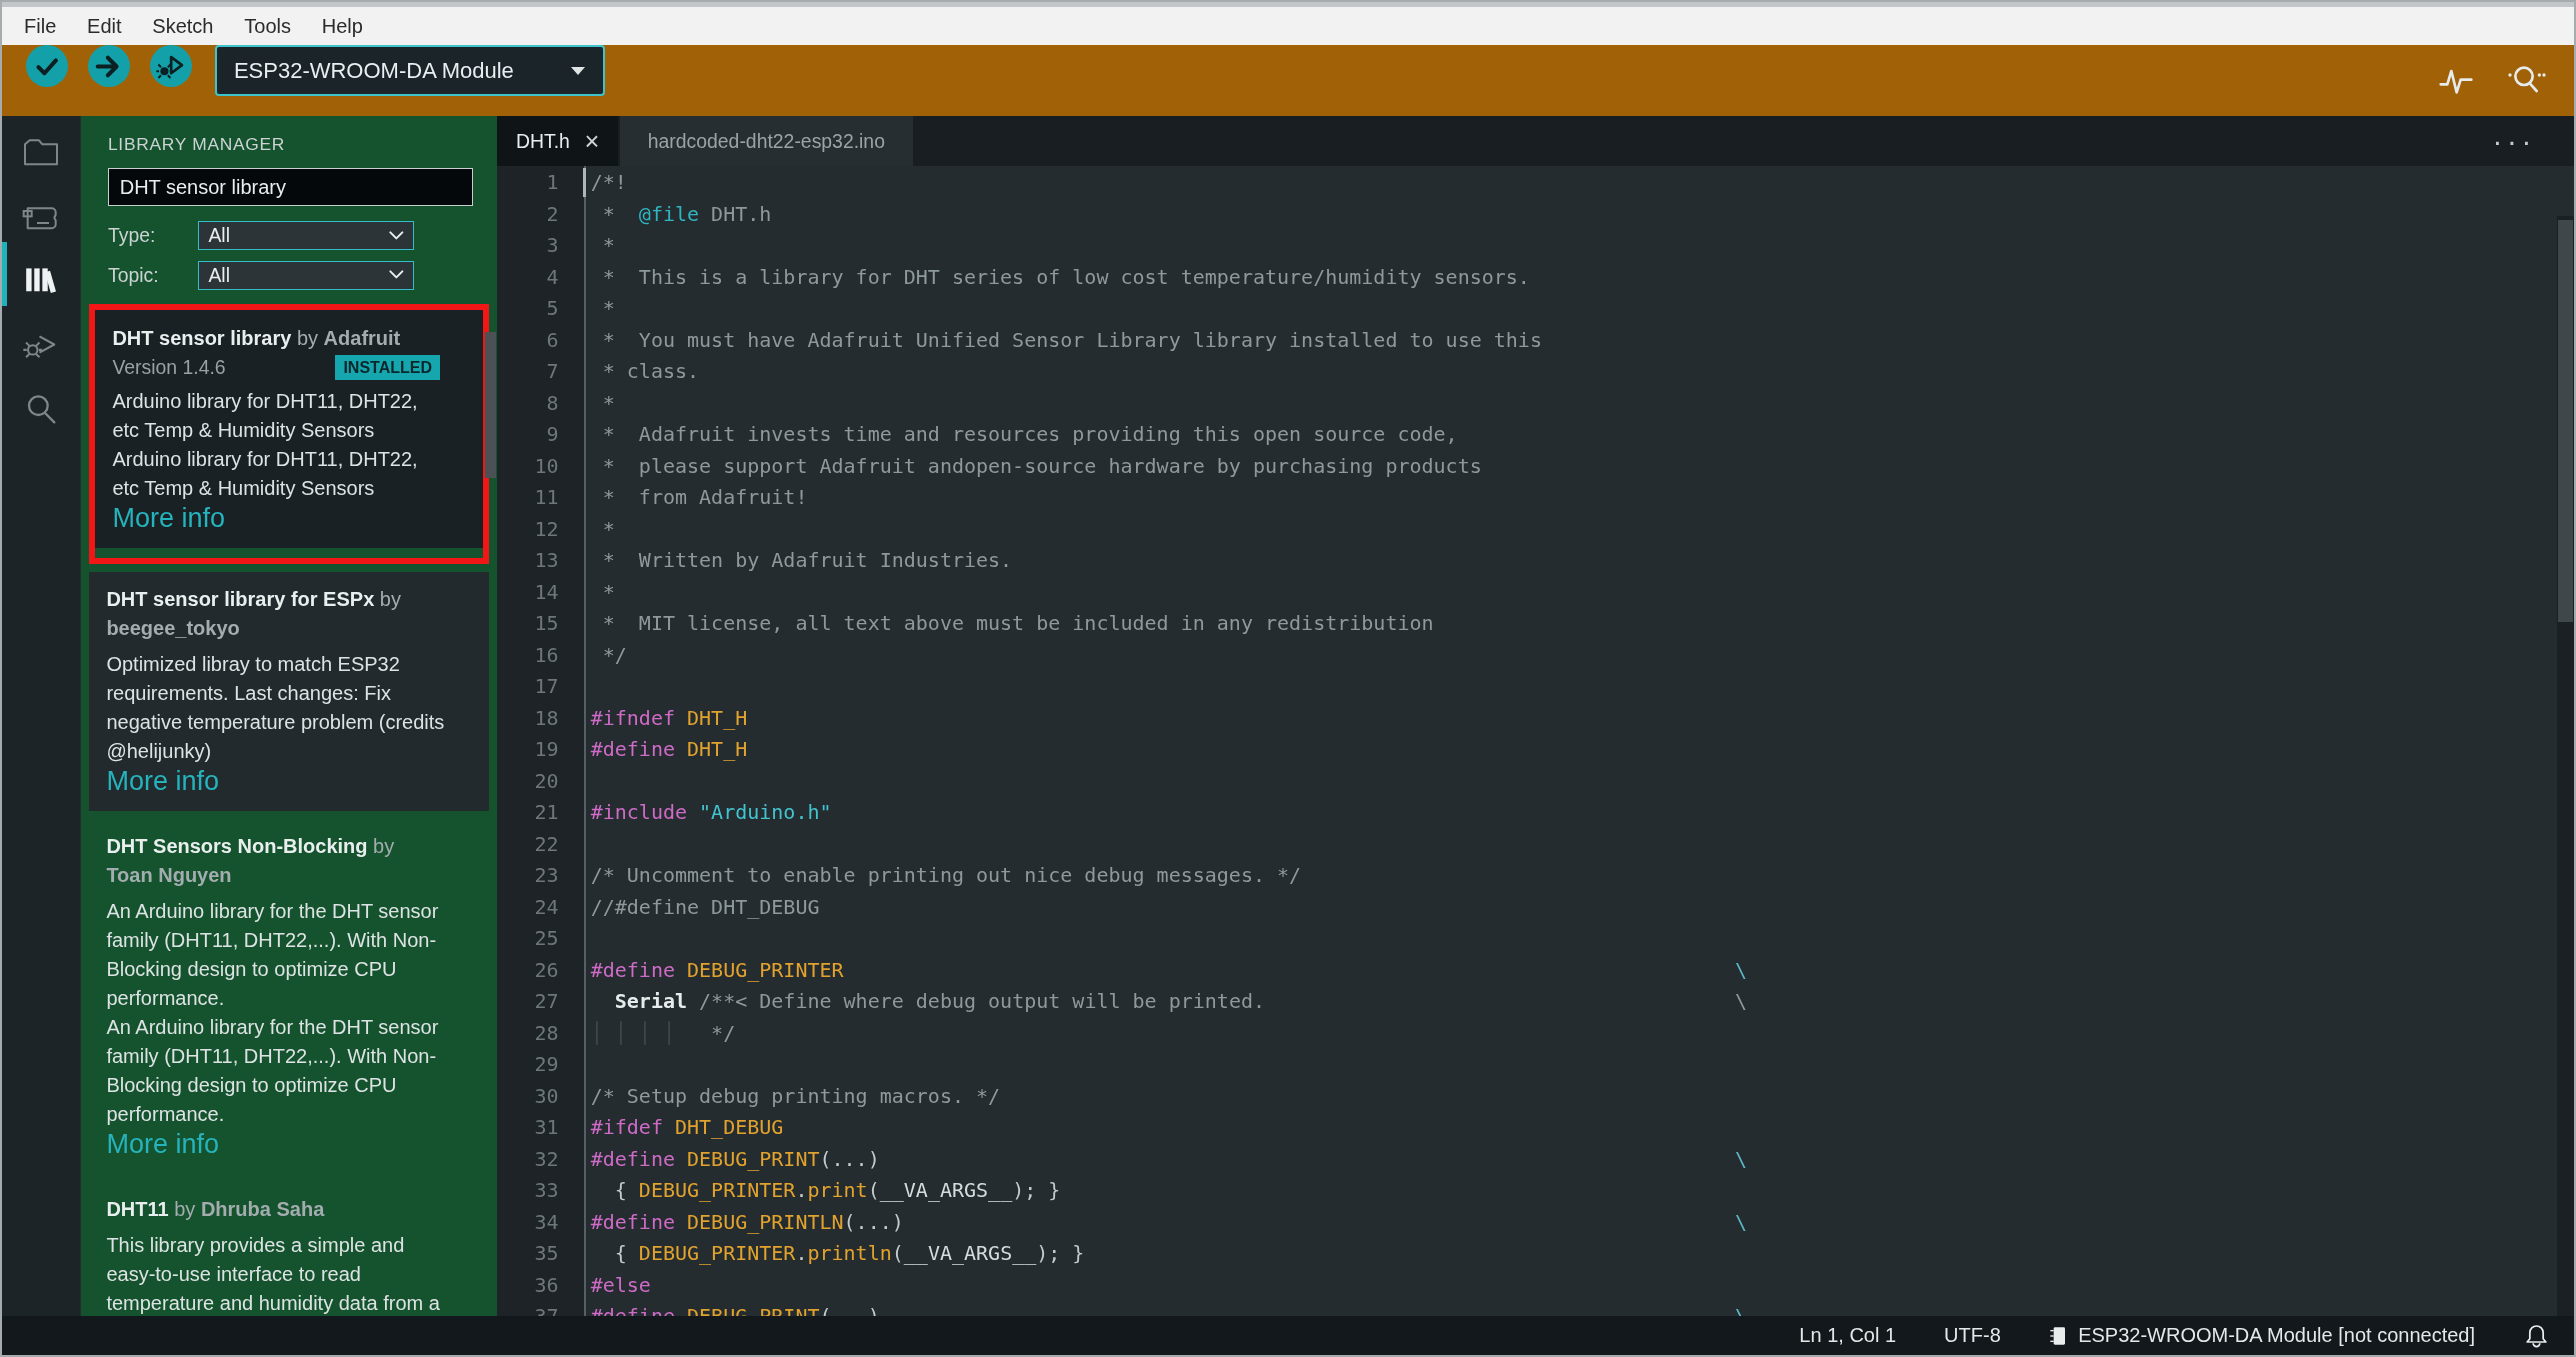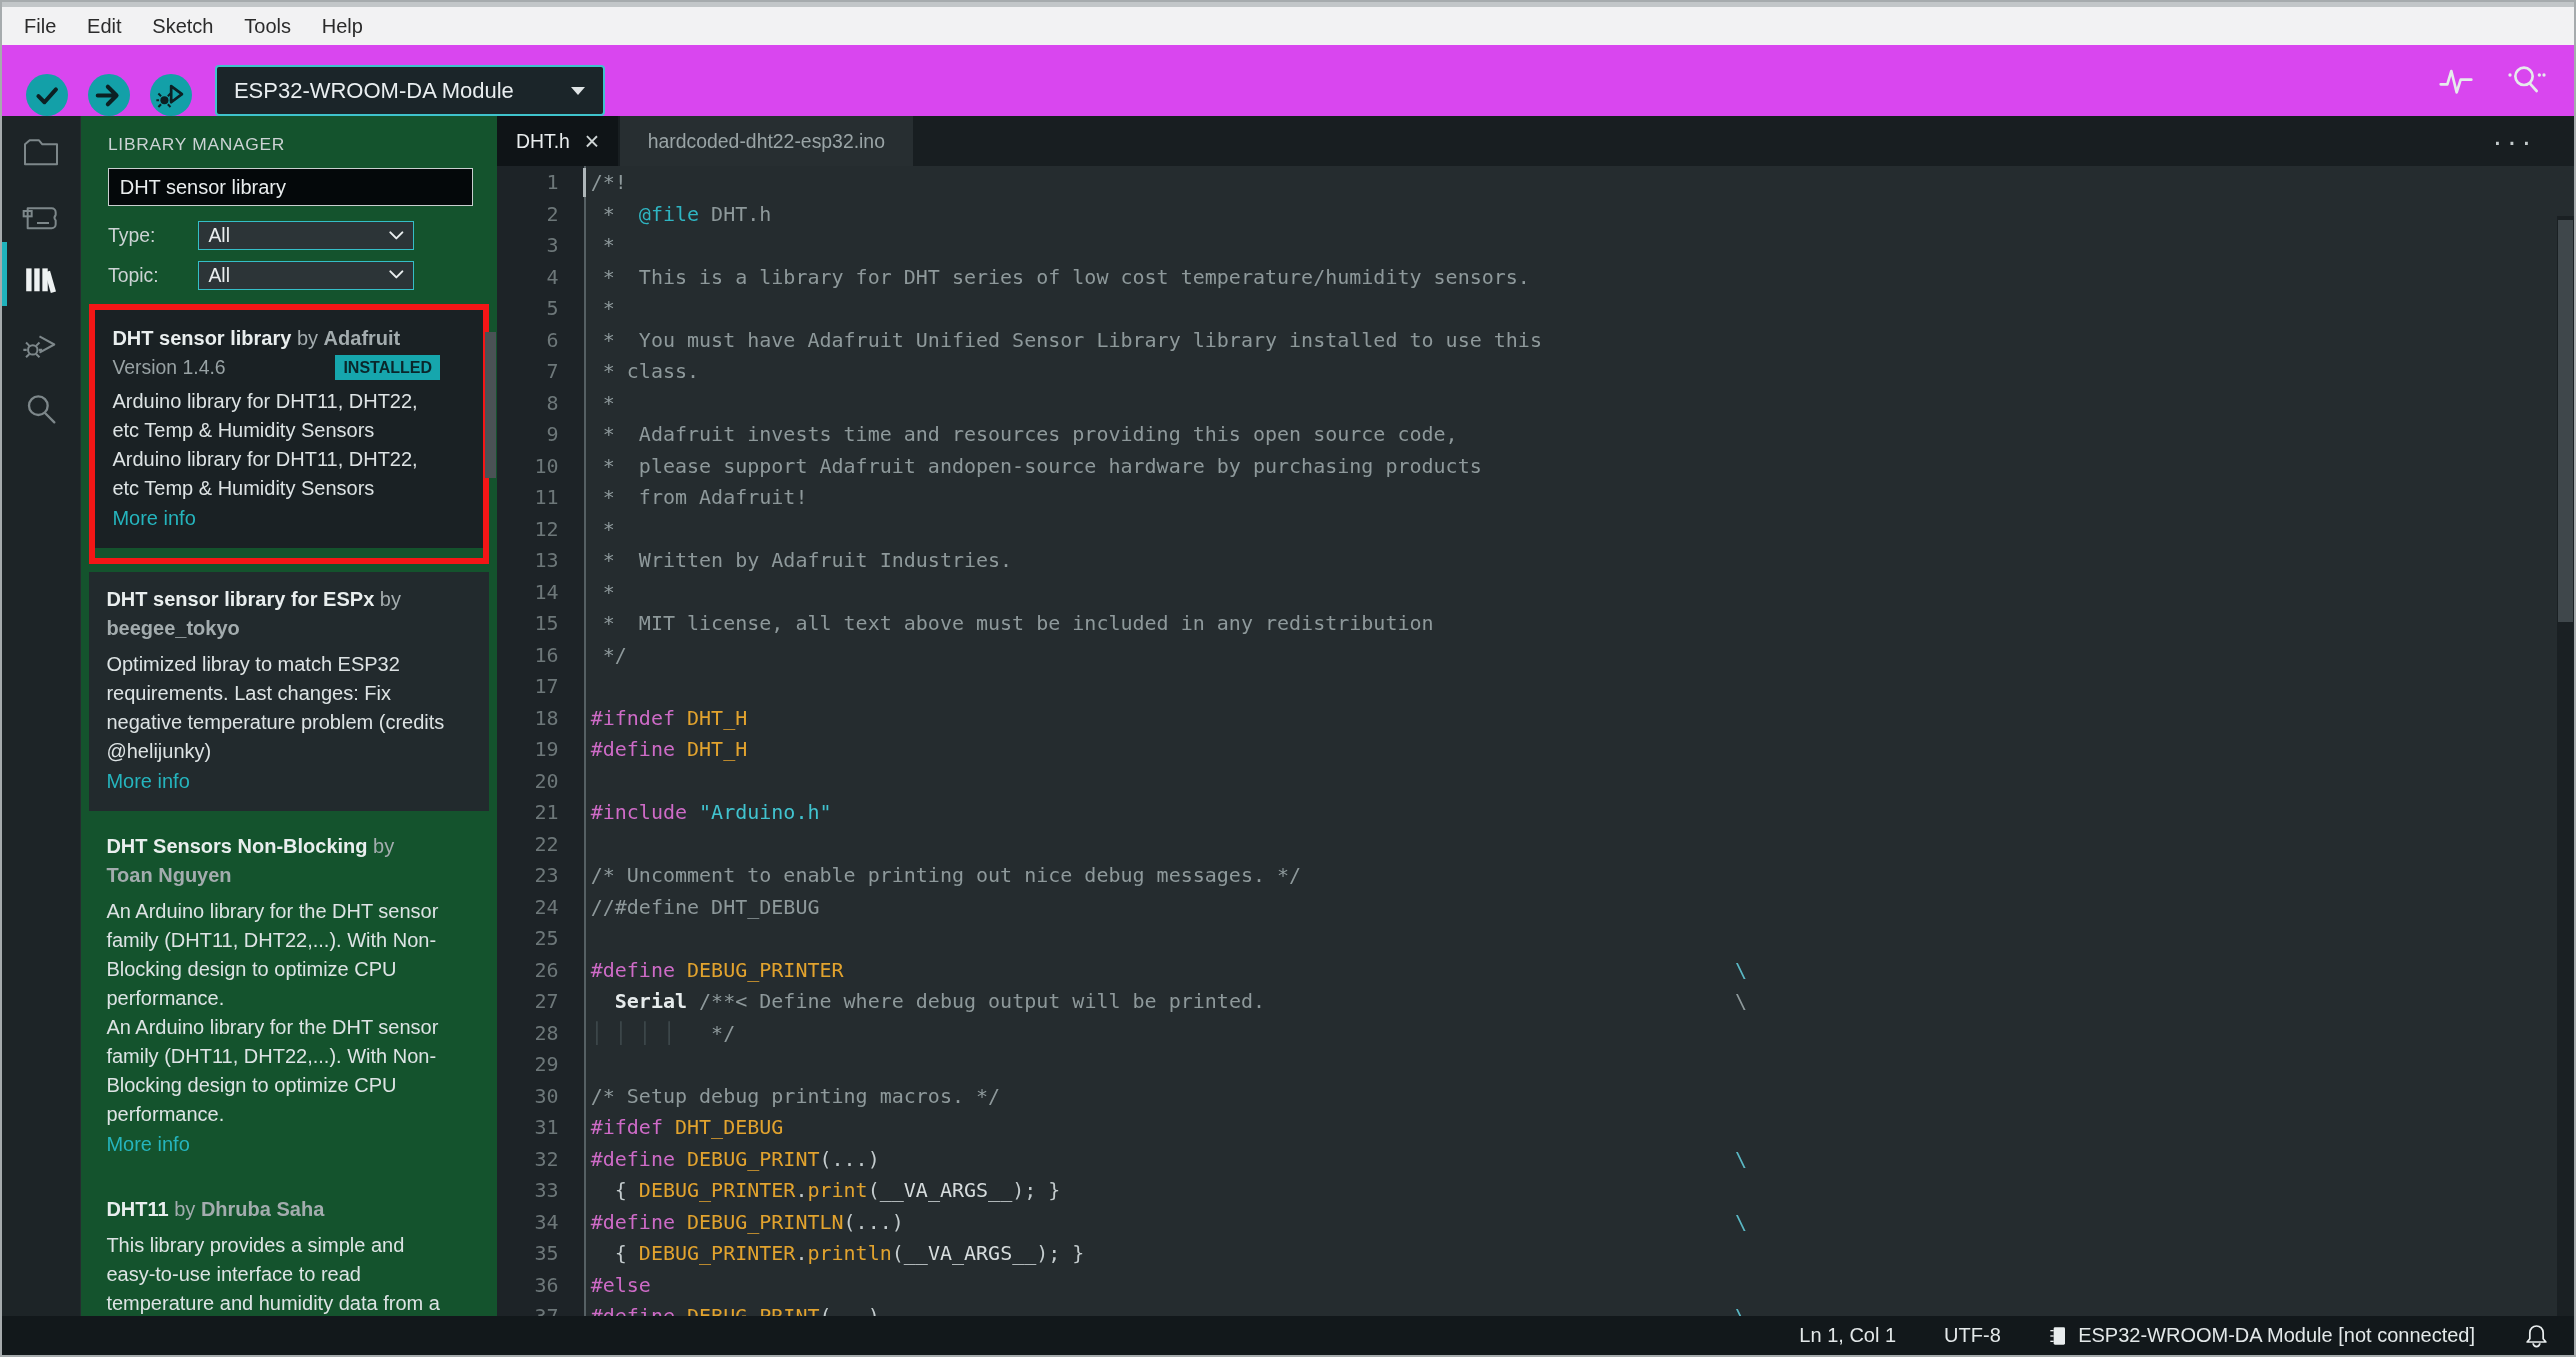--- a/index.html
+++ b/index.html
@@ -4,21 +4,21 @@
 <style>
   html,body{margin:0;padding:0;width:2576px;height:1358px;overflow:hidden;background:#9aa0a2;}
   *{box-sizing:border-box;}
   .window{position:absolute;inset:0;border:2.7px solid #a6abad;display:flex;flex-direction:column;
           background:#12181b;font-family:"Liberation Sans",sans-serif;}
   .titlestrip{height:5.4px;background:#c2c6c8;flex:none;}
   
   .menubar{height:38px;background:#f2f2f3;display:flex;align-items:center;padding-left:6.7px;flex:none;}
   .menu-item{font-size:20px;color:#2b2b2b;padding:0 15.4px;cursor:default;}
   
-  .toolbar{height:71px;background:#d946ef;display:flex;align-items:flex-end;position:relative;flex:none;}
+  .toolbar{height:71px;background:#a16207;display:flex;align-items:flex-start;position:relative;flex:none;}
   .tb-btn{width:42px;height:42px;border-radius:50%;background:#13a0a8;margin-left:20px;
           display:flex;align-items:center;justify-content:center;flex:none;}
   .tb-btn:first-child{margin-left:23.5px;}
   .board-selector{margin-left:23px;width:390px;height:51px;border:2px solid #3fc3cc;border-radius:4px;
           background:#1b2529;display:flex;align-items:center;padding:0 17.4px;}
   .board-label{font-size:22px;color:#e9eef0;flex:1;}
   .caret-down{width:0;height:0;border-left:7.4px solid transparent;border-right:7.4px solid transparent;
           border-top:8.7px solid #dfe4e5;}
   .tb-right{position:absolute;right:28px;top:0;height:100%;display:flex;align-items:center;gap:32px;}
   
@@ -45,21 +45,21 @@
   .red-box .lib-entry{background:#1a2124;margin-bottom:10px;}
   .lib-entry.selected{background:#222a2d;}
   .lib-title{font-size:20px;line-height:29px;color:#a3acae;}
   .lib-name{font-weight:bold;color:#e9eeee;}
   .lib-author{font-weight:bold;}
   .lib-meta{display:flex;align-items:center;margin-top:2.7px;}
   .lib-version{font-size:19.4px;color:#98a2a4;flex:1;}
   .lib-badge{background:#16a6ad;color:#0a272b;font-size:16px;font-weight:bold;padding:3.4px 8px;flex:none;}
   .lib-desc{font-size:20px;line-height:29px;color:#dde3e4;margin-top:6.7px;}
   .lib-desc+.lib-desc{margin-top:0;}
-  .lib-link{font-size:20px;line-height:29px;color:#25b4bd;margin-top:1.3px;}
+  .lib-link{font-size:27px;line-height:29px;color:#25b4bd;margin-top:1.3px;}
   .panel-scrollthumb{position:absolute;right:1.3px;top:216px;width:10.7px;height:146px;background:#4a5255;}
   
   .editor{flex:1;background:#252c2f;display:flex;flex-direction:column;min-width:0;position:relative;}
   .tabbar{height:50px;background:#181e21;display:flex;align-items:stretch;position:relative;flex:none;}
   .tab{display:flex;align-items:center;padding:0 19px;font-size:19.4px;}
   .tab.active{background:#0f1417;color:#e9edee;}
   .tab-close{margin-left:14.7px;color:#cfd5d6;font-size:25.5px;line-height:25.5px;}
   .tab.inactive{background:#272e31;color:#9aa4a6;margin-left:1.3px;padding:0 28px;}
   .tab-overflow{position:absolute;right:38px;top:0;height:100%;display:flex;align-items:center;
           color:#c3cacc;font-size:29.5px;letter-spacing:4.7px;}

